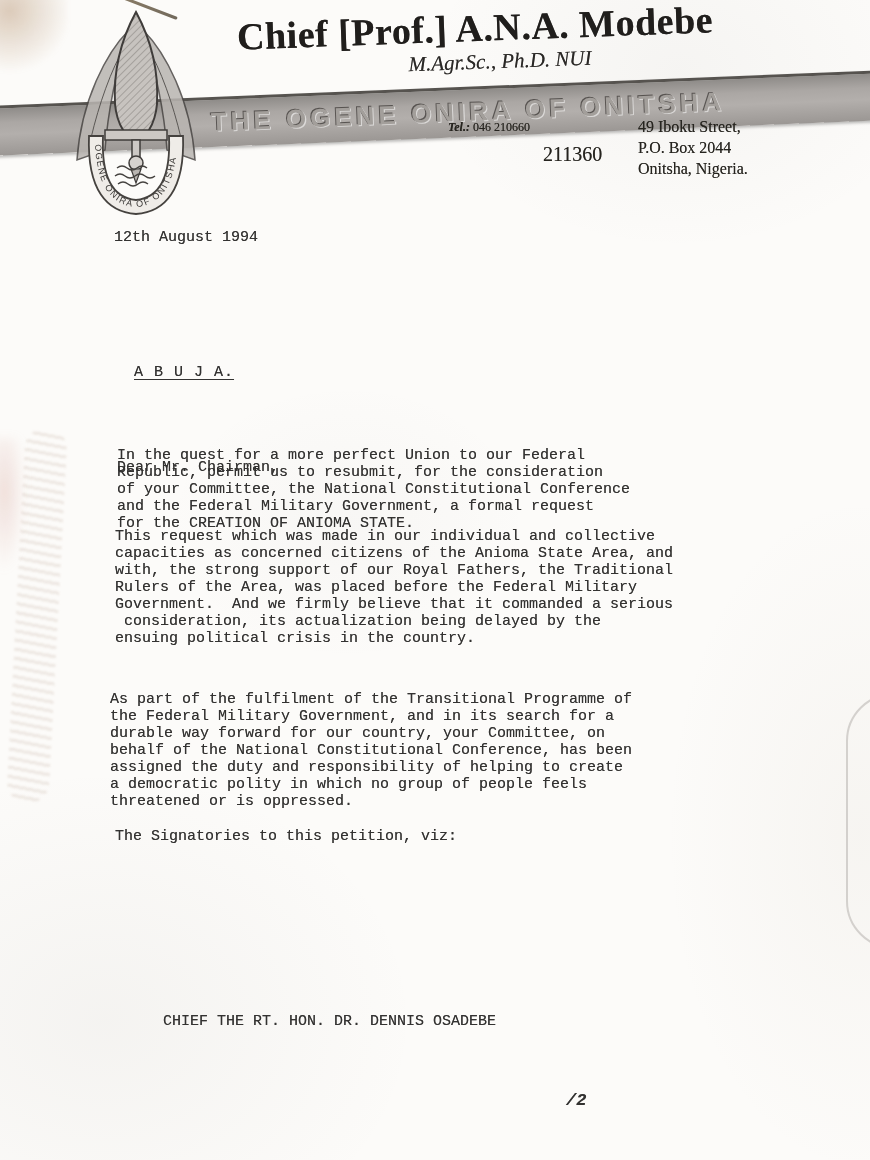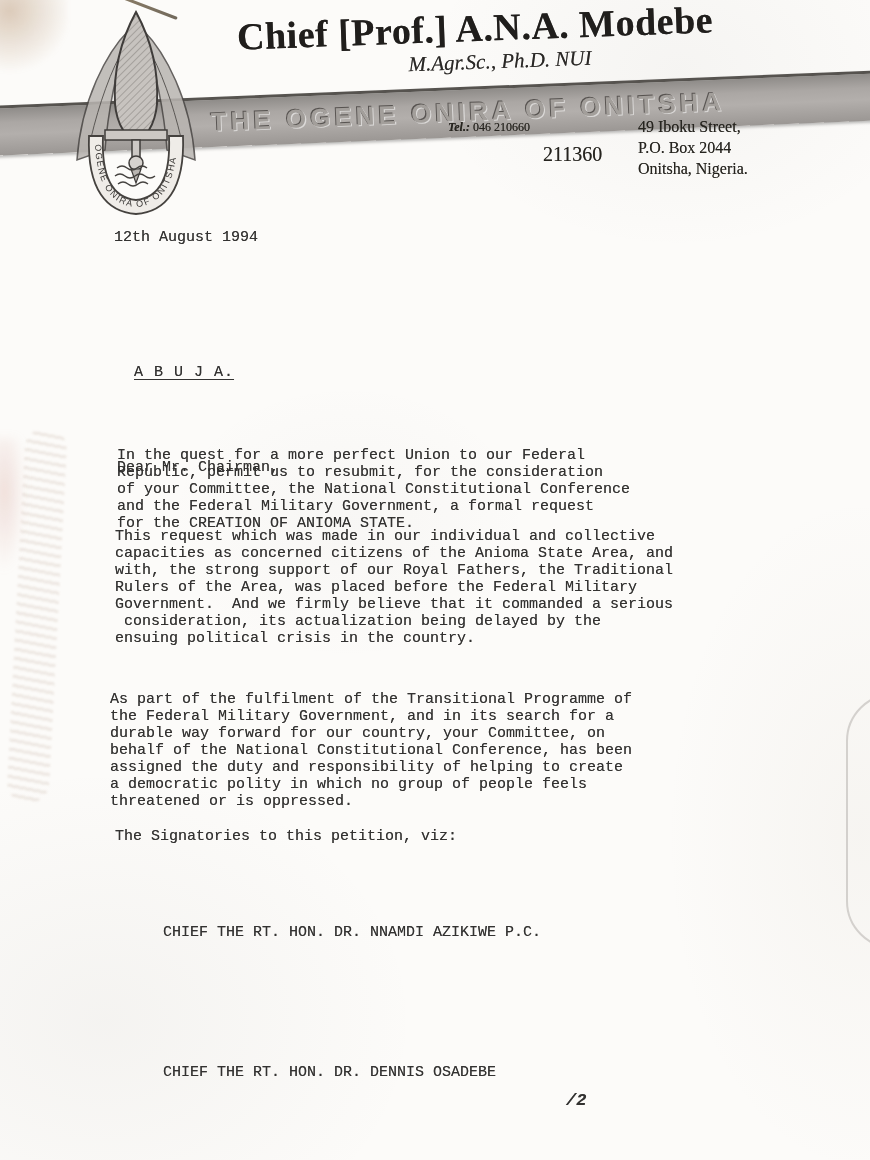--- a/index.html
+++ b/index.html
@@ -146,21 +146,20 @@
 durable way forward for our country, your Committee, on
 behalf of the National Constitutional Conference, has been
 assigned the duty and responsibility of helping to create
 a democratic polity in which no group of people feels
 threatened or is oppressed.</div>
 
   <div class="tw" style="left:115px;top:828px;">The Signatories to this petition, viz:</div>
 
   <div class="tw" style="left:163px;top:856px;">
     <div class="sig-block">
-      <div>CHIEF THE RT. HON. DR. NNAMDI AZIKIWE P.C.</div>
     </div>
     <div class="sig-block">
       <div>CHIEF THE RT. HON. DR. DENNIS OSADEBE</div>
       
     </div>
     
     
   </div>
 
   <div class="tw pagenum" style="left:566px;top:1092px;font-size:17px;">/2</div>

